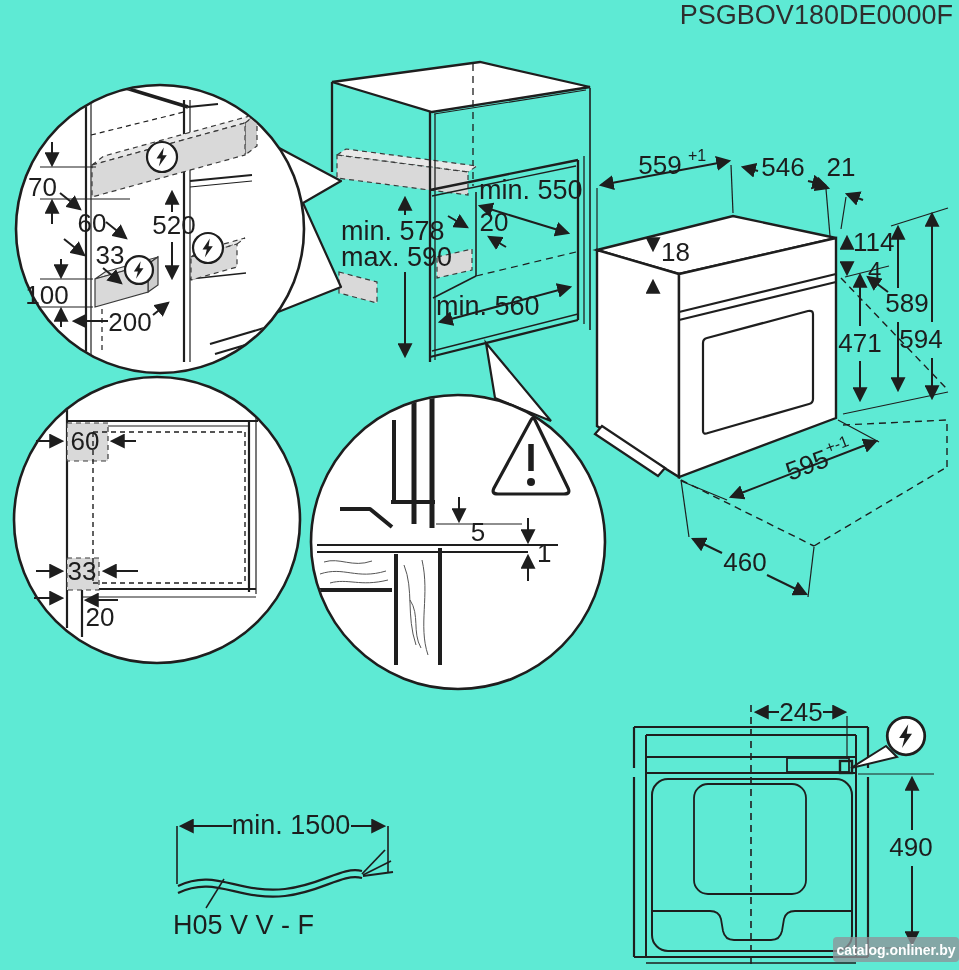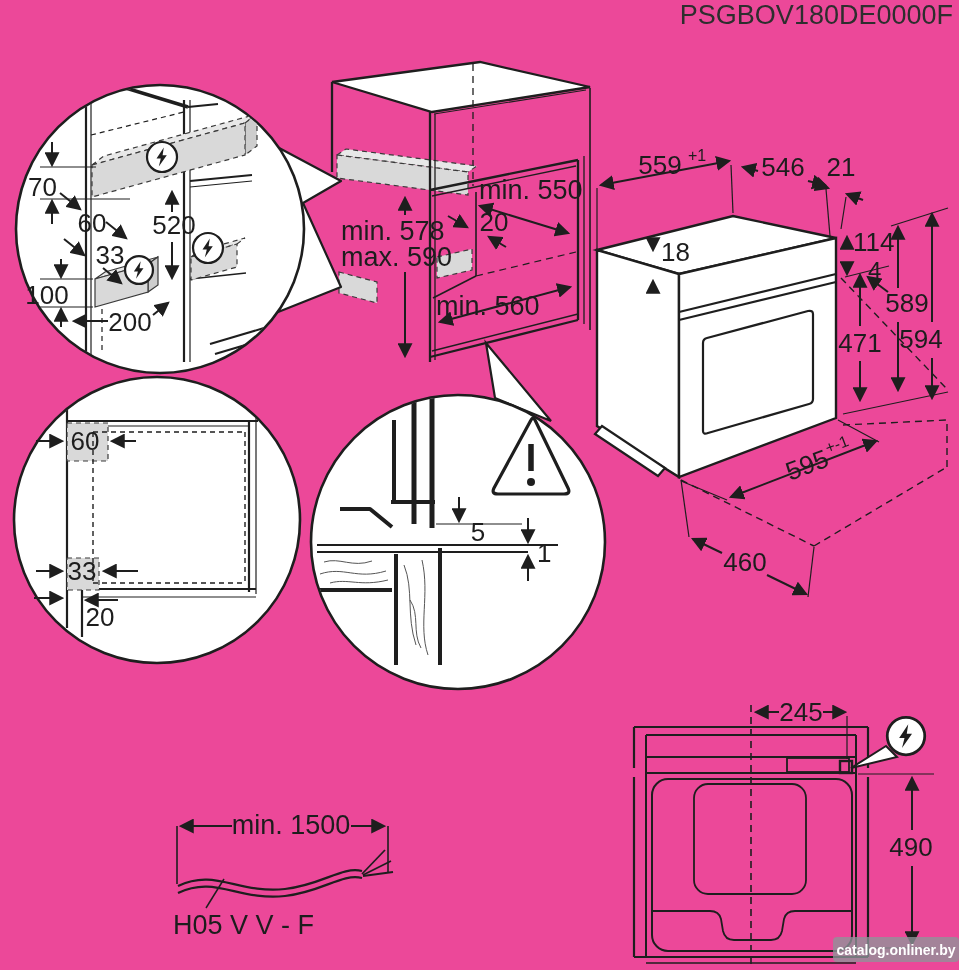--- a/index.html
+++ b/index.html
@@ -1,16 +1,16 @@
 <!DOCTYPE html>
 <html><head>
 <meta charset="utf-8">
 <style>
   html,body{margin:0;padding:0;background:#fff;}
-  .stage{position:relative;width:959px;height:970px;background:#ec4899;overflow:hidden;
+  .stage{position:relative;width:959px;height:970px;background:#5eead4;overflow:hidden;
          font-family:"Liberation Sans", sans-serif;}
   svg{position:absolute;left:0;top:0;}
   svg text{fill:#1d1d1d;font-family:"Liberation Sans", sans-serif;}
   .t-title{font-size:27px;fill:#2e2e2e;}
   .dim{font-size:26px;}
   .dim-sm{font-size:24px;}
   .dim-lg{font-size:27px;}
   .sup{font-size:16px;}
   .wm{font-size:14px;font-weight:bold;fill:#ffffff;}
   .ln{stroke:#1e1e1e;fill:none;}

